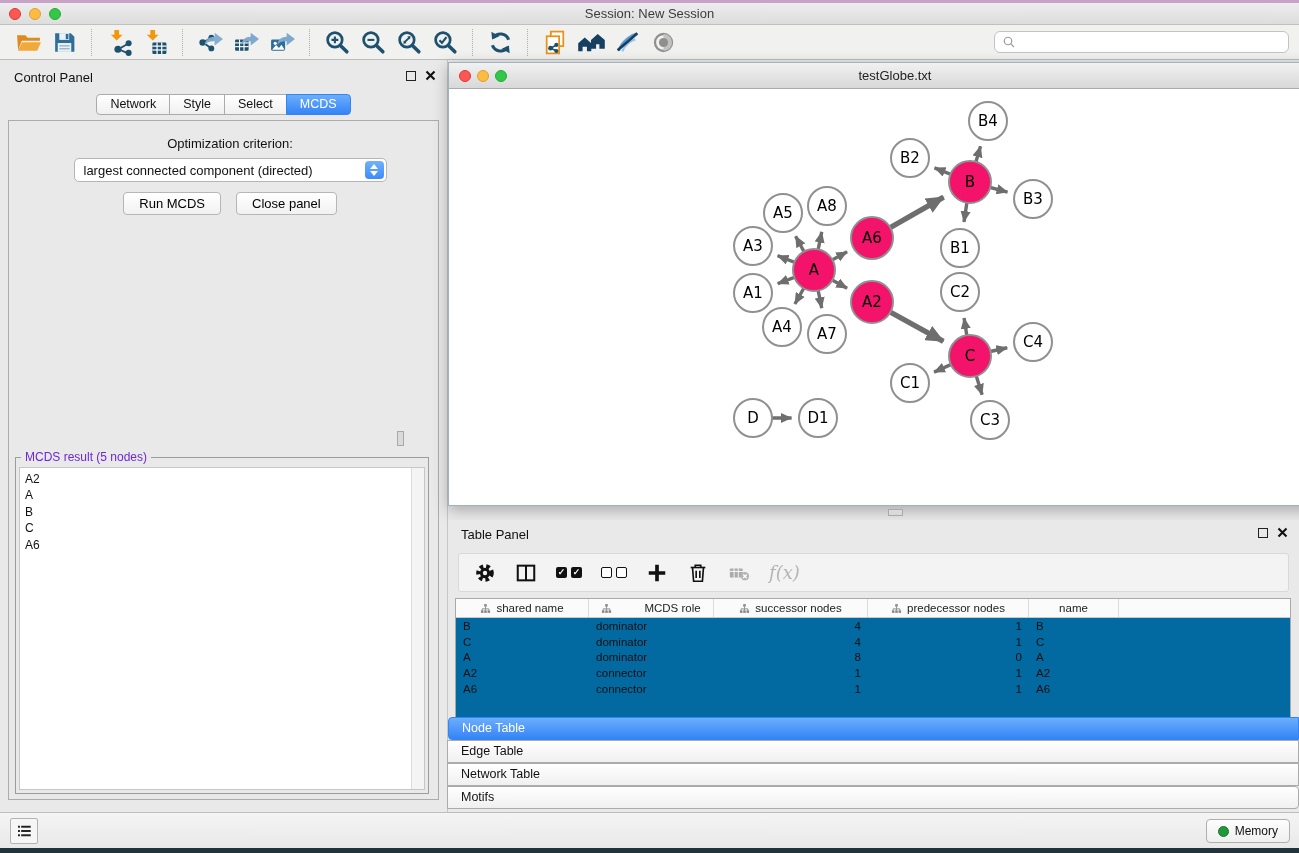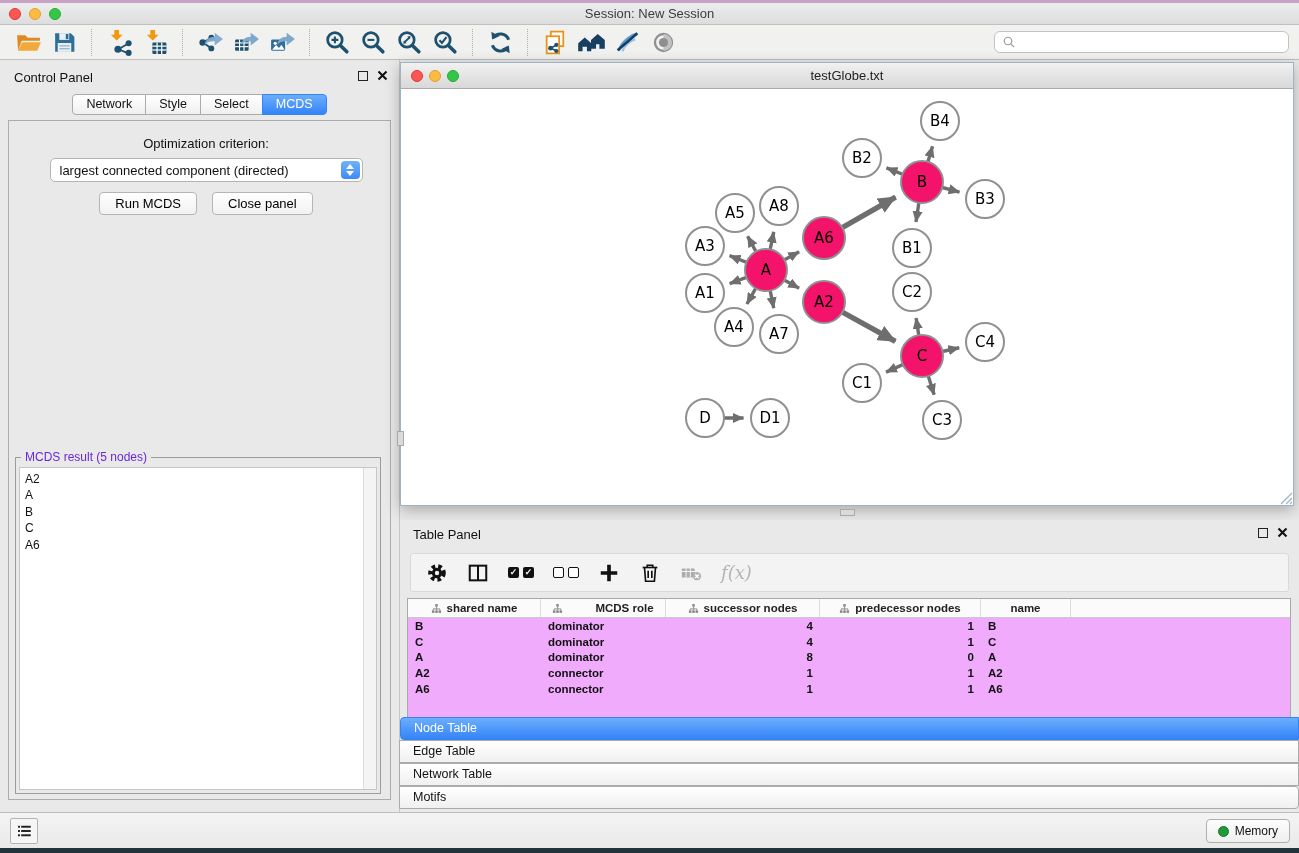--- a/index.html
+++ b/index.html
@@ -26,21 +26,21 @@
   .tbtn svg { width:27px; height:27px; }
   .tsep { width:0; height:27px; border-left:1px dotted #AFAFAF; margin:0 9px; flex:none; }
   .search { margin-left:auto; width:295px; height:22px; background:#fff; border:1px solid #C3C3C3; border-radius:6px; display:flex; align-items:center; padding:0 7px; }
   .search svg { width:15px; height:15px; flex:none; }
   .search input { border:none; outline:none; flex:1; font-size:12px; margin-left:4px; background:transparent; }
 
   
   .content { flex:1; display:flex; position:relative; background:#E9E9E9; min-height:0; }
 
   
-  .left-panel { width:400px; flex:none; border-right:1px solid #C6C6C6; position:relative; background:#E9E9E9; }
+  .left-panel { width:448px; flex:none; border-right:1px solid #C6C6C6; position:relative; background:#E9E9E9; }
   .panel-title { padding:10px 0 0 14px; font-size:13px; color:#111; }
   .panel-ctrls { position:absolute; right:11px; top:10px; display:flex; gap:9px; align-items:center; }
   .float-box { width:10px; height:10px; border:1.5px solid #222; display:inline-block; }
   .xicon { width:11px; height:11px; }
 
   .ctabs { display:flex; justify-content:center; margin-top:9px; }
   .seg { border:1px solid #ABABAB; background:linear-gradient(#FFFFFF,#F0F0F0); padding:2px 13px; font-size:12.5px; margin-left:-1px; color:#111; line-height:15px; }
   .seg.first { border-radius:4px 0 0 4px; margin-left:0; }
   .seg.last { border-radius:0 4px 4px 0; }
   .seg.active { background:linear-gradient(#6CAEFB,#3484F8); border-color:#3484F8; color:#fff; }
@@ -80,21 +80,21 @@
   .tp-title { padding:7px 0 0 13px; font-size:13px; color:#111; }
   .tp-ctrls { position:absolute; right:11px; top:7px; display:flex; gap:9px; align-items:center; }
   .tp-toolbar { position:absolute; left:10px; right:10px; top:33px; height:39px; background:#F3F3F3; border:1px solid #D9D9D9; border-radius:3px; display:flex; align-items:center; gap:19px; padding:0 15px; }
   .tpi { display:flex; align-items:center; justify-content:center; }
   .tpi svg { width:22px; height:22px; }
   .cbpair { display:flex; gap:4px; }
   .cb { width:11px; height:11px; border-radius:2px; background:#111; color:#fff; font-size:9px; line-height:11px; text-align:center; font-weight:bold; }
   .cb.empty { background:#fff; border:1.6px solid #111; }
   .fx { font-family:"DejaVu Serif",serif; font-style:italic; font-size:18px; color:#B4B4B4; }
 
-  .tp-table { position:absolute; left:7px; right:8px; top:78px; bottom:27px; background:#f0abfc; border:1px solid #A9A9A9; overflow:hidden;font-weight:bold; }
+  .tp-table { position:absolute; left:7px; right:8px; top:78px; bottom:27px; background:#0369a1; border:1px solid #A9A9A9; overflow:hidden; }
   .thead { display:flex; height:19px; border-bottom:1px solid #C9C9C9; background:#FBFBFB; }
   .th { display:flex; align-items:center; justify-content:center; gap:5px; font-size:11.5px; color:#222; border-right:1px solid #DBDBDB; flex:none; }
   .th svg { width:11px; height:11px; flex:none; }
   .trow { display:flex; height:15.8px; align-items:center; }
   .td { font-size:11.5px; padding:0 7px; white-space:nowrap; flex:none; }
 
   .tp-tabs { position:absolute; left:0; right:0; bottom:3px; display:flex; justify-content:center;flex-direction:column; }
   .tp-tabs .seg { padding:3px 13px; }
 
   

